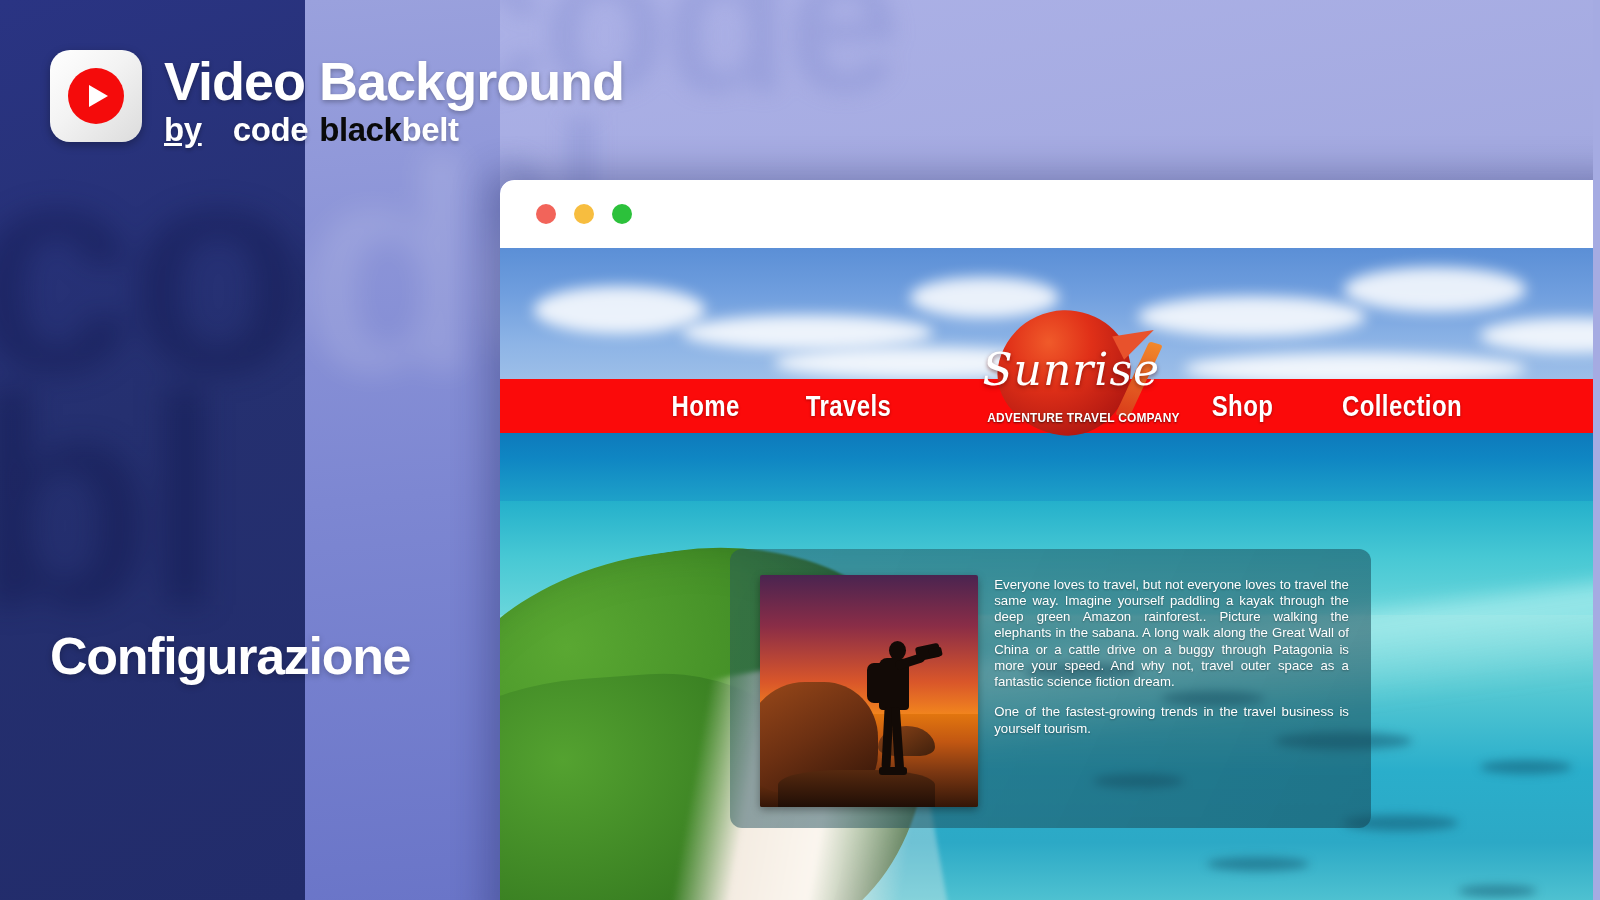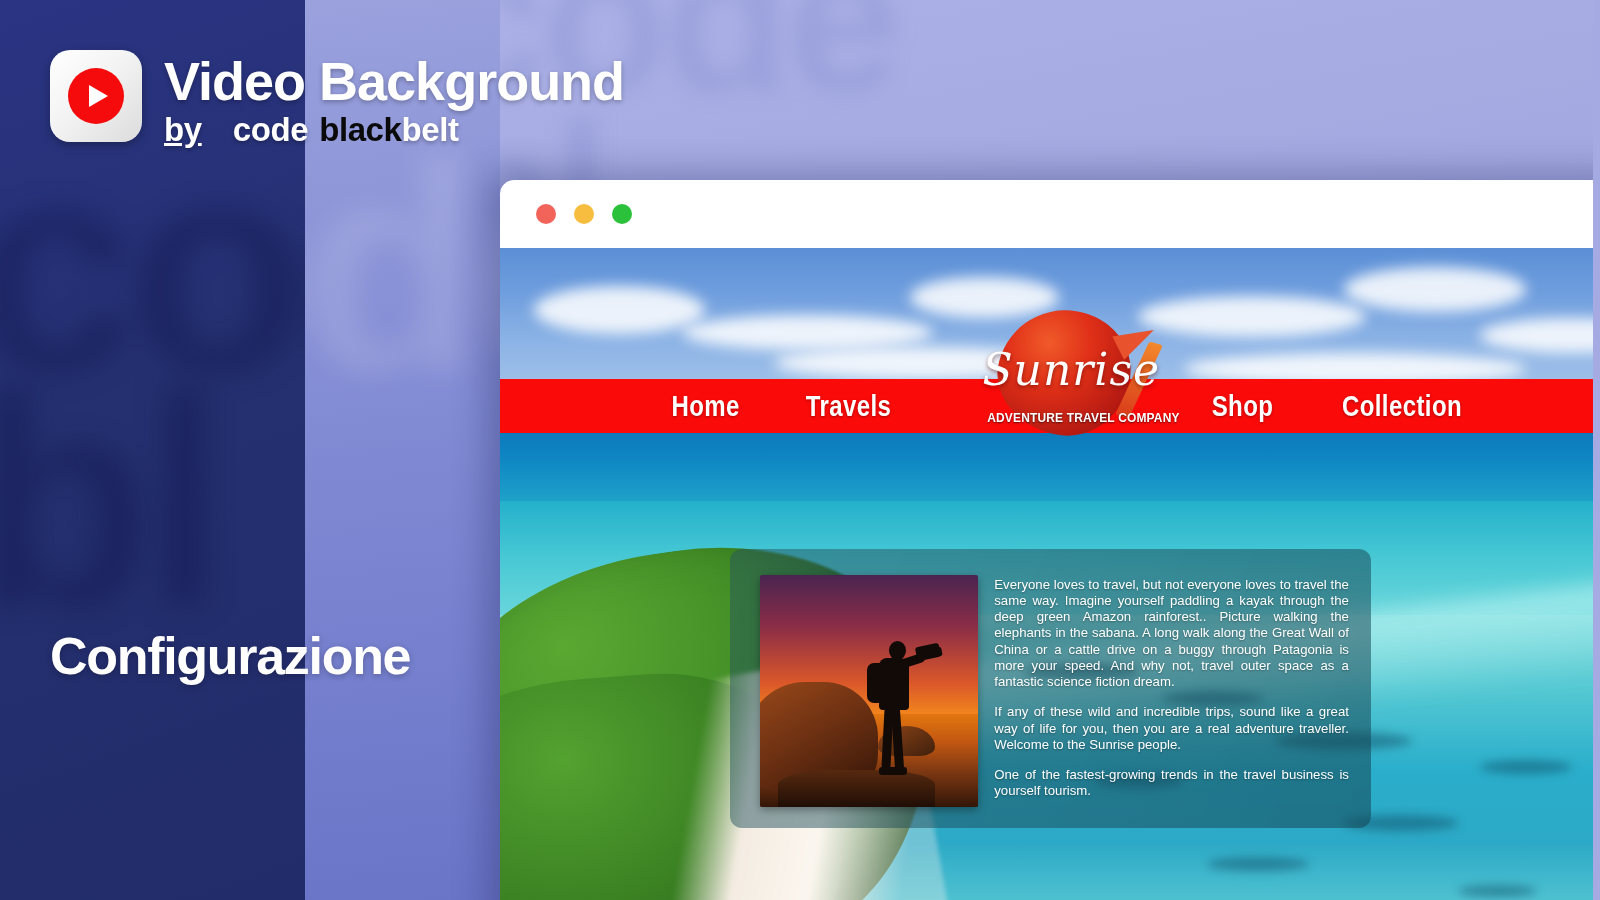--- a/index.html
+++ b/index.html
@@ -362,20 +362,19 @@
             <div class="sil-arm"></div>
             <div class="sil-cam"></div>
             <div class="sil-lens"></div>
             <div class="sil-leg1"></div>
             <div class="sil-leg2"></div>
             <div class="sil-foot"></div>
           </div>
         </div>
         <div class="card-text">
           <p>Everyone loves to travel, but not everyone loves to travel the same way. Imagine yourself paddling a kayak through the deep green Amazon rainforest.. Picture walking the elephants in the sabana. A long walk along the Great Wall of China or a cattle drive on a buggy through Patagonia is more your speed. And why not, travel outer space as a fantastic science fiction dream.</p>
-          <p>If any of these wild and incredible trips, sound like a great way of life for you, then you are a real adventure traveller. Welcome to the Sunrise people.</p>
           <p>One of the fastest-growing trends in the travel business is yourself tourism.</p>
         </div>
       </div>
 
     </div>
   </div>
 </div>
 
 </body></html>

